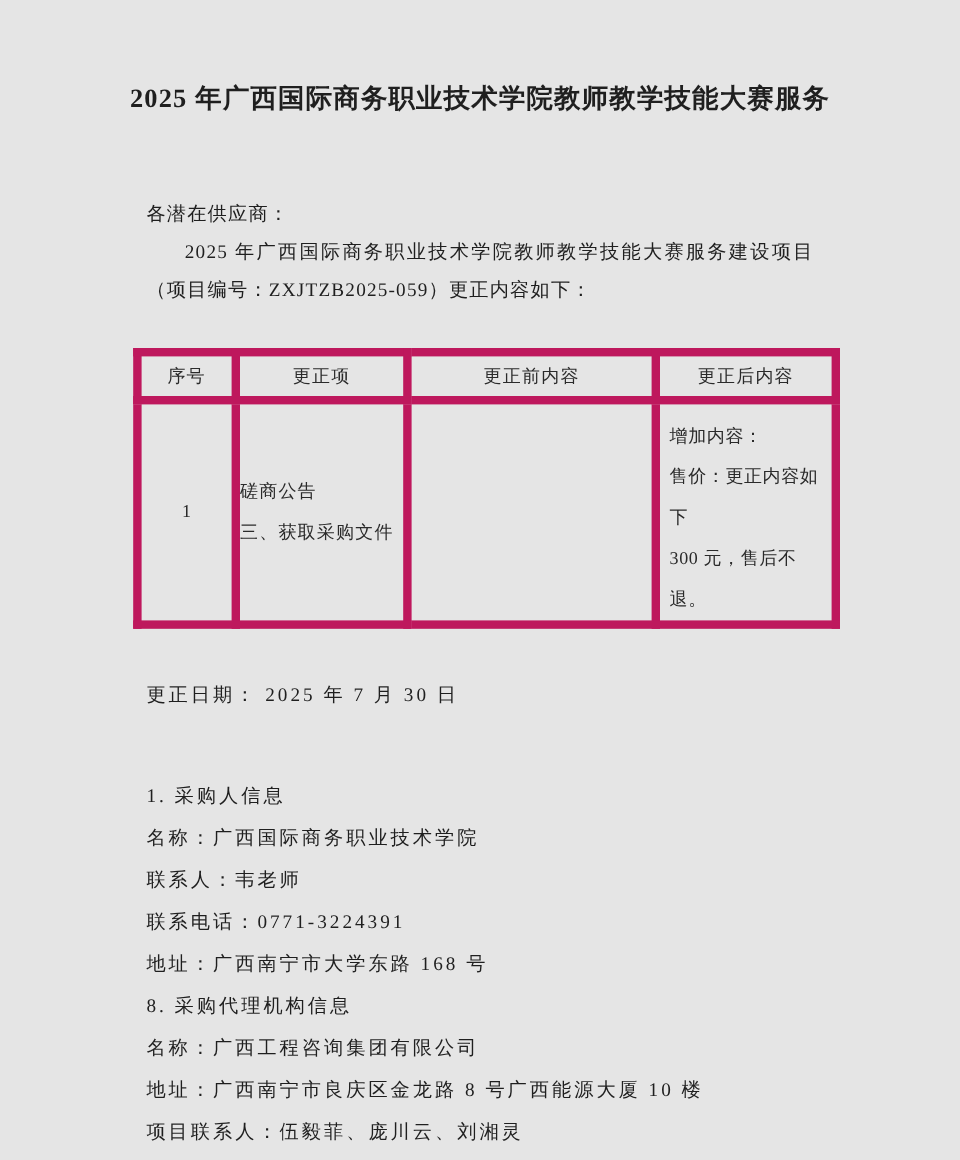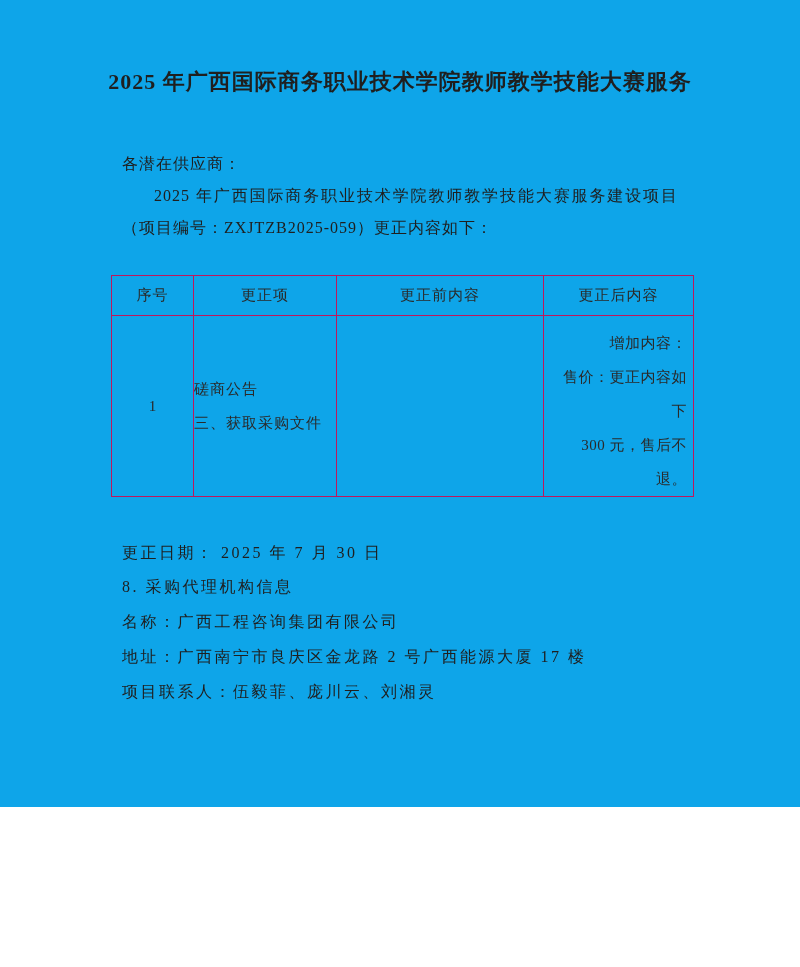--- a/index.html
+++ b/index.html
@@ -1,79 +1,79 @@
 <!DOCTYPE html>
 <html><head>
 <meta charset="utf-8">
 <style>
   * { margin: 0; padding: 0; box-sizing: border-box; }
   html, body { background: #ffffff; }
   .page {
     position: relative;
     width: 800px;
-    height: 807px;
-    background: #0ea5e9;
+    height: 967px;
+    background: #e5e5e5;
     font-family: "Liberation Serif", "DejaVu Serif", serif;
     color: #1f1f1f;
     overflow: hidden;
   }
   .doc-title {
     padding-top: 60px;
     text-align: center;
     font-size: 22px;
     font-weight: bold;
     line-height: 43px;
     letter-spacing: 1px;
   }
   .content {
     padding: 0 122px;
     font-size: 16px;
   }
   .salutation {
-    margin-top: 45px;
+    margin-top: 60px;
     line-height: 32px;
     letter-spacing: 1px;
   }
   .intro {
     line-height: 32px;
     text-indent: 2em;
     text-align: justify;
     letter-spacing: 1px;
   }
   .correction-table {
     margin-left: -11px;
     margin-top: 31px;
     width: 582px;
     border-collapse: collapse;
     table-layout: fixed;
     font-size: 15px;
     color: #2a2a2a;
   }
   .correction-table th,
   .correction-table td {
-    border: 1px solid #be185d;
+    border: 7px solid #be185d;
     vertical-align: middle;
   }
   .correction-table th {
     height: 40px;
     font-weight: normal;
     text-align: center;
     letter-spacing: 1px;
   }
   .correction-table td {
     height: 102px;
   }
   .col-no    { width: 82px; }
   .col-item  { width: 143px; }
   .col-before{ width: 207px; }
   .col-after { width: 150px; }
   .cell-center { text-align: center; }
   .cell-item div { line-height: 34px; letter-spacing: 1px; }
   .cell-after { vertical-align: top; padding: 10px 6px 0 8px; }
-  .cell-after div { line-height: 34px; text-align: right; letter-spacing: 0.5px; }
+  .cell-after div { line-height: 34px; text-align: left; letter-spacing: 0.5px; }
   .date-line {
     margin-top: 40px;
     line-height: 32px;
     letter-spacing: 2.5px;
   }
   .info-block { margin-top: 50px; }
   .info-line {
     line-height: 35px;
     letter-spacing: 2.5px;
   }
@@ -120,23 +120,30 @@
             <div>增加内容：</div>
             <div>售价：更正内容如下</div>
             <div>300 元，售后不退。</div>
           </td>
         </tr>
       </tbody>
     </table>
 
     <div class="date-line">更正日期： 2025 年 7 月 30 日</div>
 
+    <div class="info-block">
+      <div class="info-line">1. 采购人信息</div>
+      <div class="info-line">名称：广西国际商务职业技术学院</div>
+      <div class="info-line">联系人：韦老师</div>
+      <div class="info-line">联系电话：0771-3224391</div>
+      <div class="info-line">地址：广西南宁市大学东路 168 号</div>
+    </div>
 
     <div>
       <div class="info-line">8. 采购代理机构信息</div>
       <div class="info-line">名称：广西工程咨询集团有限公司</div>
-      <div class="info-line">地址：广西南宁市良庆区金龙路 2 号广西能源大厦 17 楼</div>
+      <div class="info-line">地址：广西南宁市良庆区金龙路 8 号广西能源大厦 10 楼</div>
       <div class="info-line">项目联系人：伍毅菲、庞川云、刘湘灵</div>
 
     </div>
 
   </div>
 </div>
 
 </body></html>

